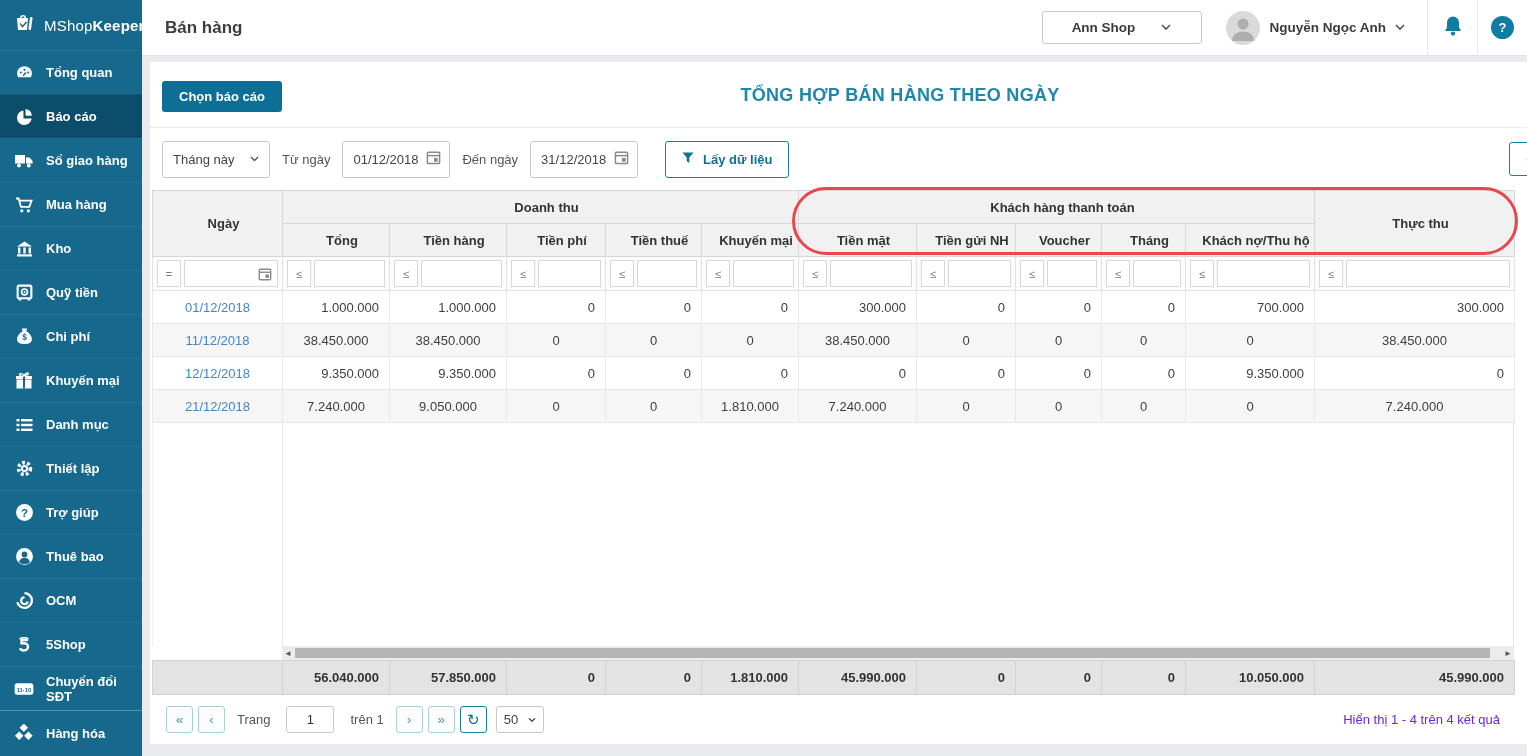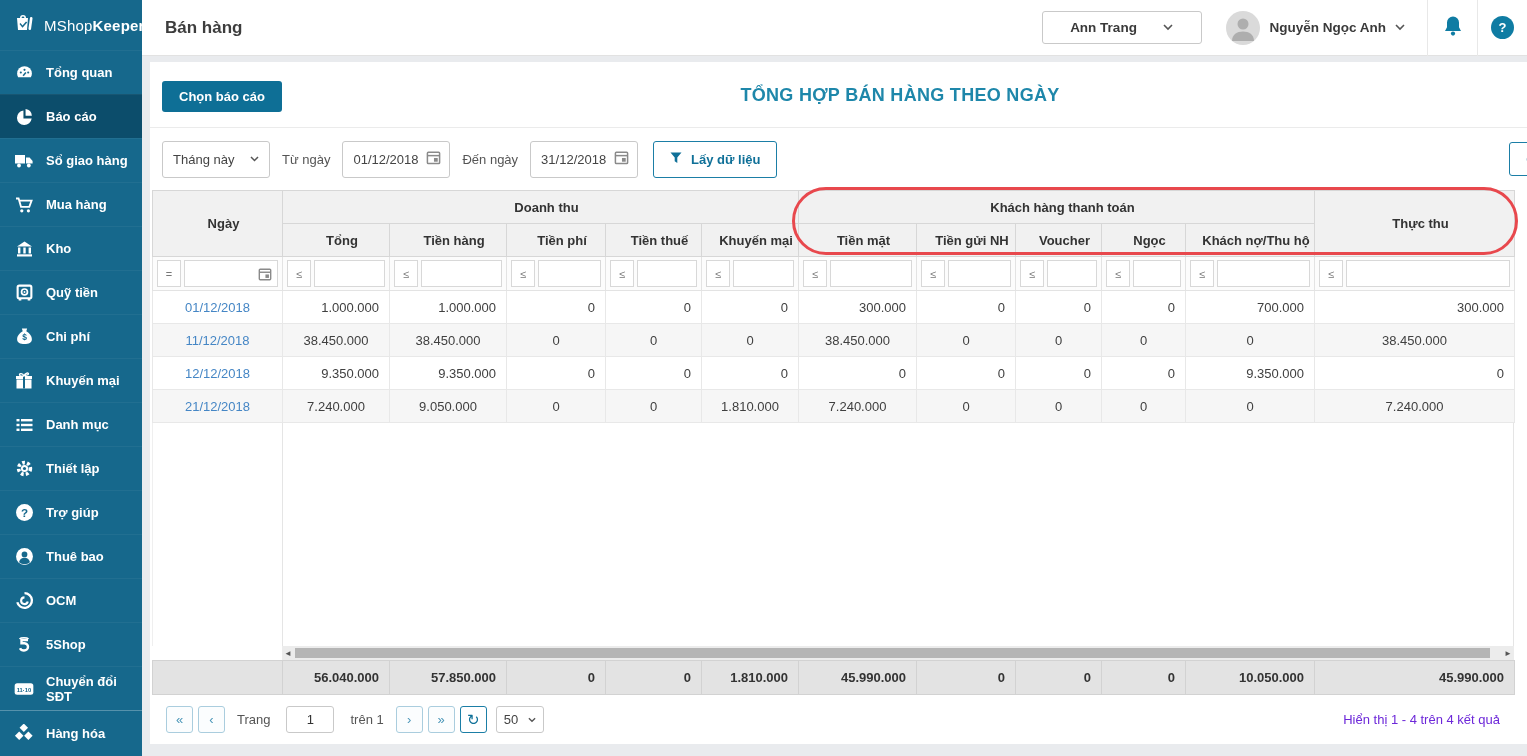--- a/index.html
+++ b/index.html
@@ -269,21 +269,21 @@
           </span>
           <span>Hàng hóa</span>
         </div>
       </div>
   </div>
 
   <div class="topbar">
     <div class="page-title">Bán hàng</div>
     <div class="top-right">
       <div class="shop-select">
-        <span>Ann Trang</span>
+        <span>Ann Shop</span>
         <span class="chev">
             <svg width="10" height="7" viewBox="0 0 10 7">
               <path d="M1 1l4 4 4-4" fill="none" stroke="#555" stroke-width="1.6"></path>
             </svg>
           </span>
       </div>
       <div class="name-wrap">
         <div class="avatar">
           <svg width="34" height="34" viewBox="0 0 34 34">
               <circle cx="17" cy="13" r="5.5" fill="#aeaeae"></circle>
@@ -338,21 +338,21 @@
       </div>
       <span class="flabel">Đến ngày</span>
       <div class="date-input">
         <span>31/12/2018</span>
         <span><svg width="15" height="15" viewBox="0 0 16 16">
               <rect x="1.5" y="2.5" width="13" height="12" rx="1" fill="none" stroke="#8a8a8a" stroke-width="1.6"></rect>
               <line x1="1.5" y1="6" x2="14.5" y2="6" stroke="#8a8a8a" stroke-width="1.6"></line>
               <rect x="8.5" y="8.5" width="4" height="4" fill="#8a8a8a"></rect>
             </svg></span>
       </div>
-      <button class="btn-outline" style="margin-left:6px;">
+      <button class="btn-outline" style="margin-left:18px;">
         <span><svg width="12" height="12" viewBox="0 0 12 12">
               <path d="M0.5 0.5h11L7.3 5.5v5.4L4.7 9.2V5.5z" fill="#0f7098"></path>
             </svg></span>
         <span>Lấy dữ liệu</span>
       </button>
       <button class="btn-outline btn-export">
         <span><svg width="18" height="13" viewBox="0 0 18 13">
               <path fill="#0f7098" d="M4.5 12.5a4 4 0 0 1-.6-7.9A5 5 0 0 1 13.6 5 3.8 3.8 0 0 1 13.8 12.5z"></path>
               <path fill="#fff" d="M8.2 4.5h1.6v3h1.7L9 10.3 6.5 7.5h1.7z"></path>
             </svg></span>
@@ -385,21 +385,21 @@
 </tr>
             <tr>
               <th>Tổng</th>
               <th>Tiền hàng</th>
               <th>Tiền phí</th>
               <th>Tiền thuế</th>
               <th>Khuyến mại</th>
               <th>Tiền mặt</th>
               <th>Tiền gửi NH</th>
               <th>Voucher</th>
-              <th>Ngọc</th>
+              <th>Tháng</th>
               <th>Khách nợ/Thu hộ</th>
             </tr>
           </thead>
         <tbody id="grid-body">
             <tr>
   <td class="fcell">
                 <div class="fwrap">
      <span class="fop">=</span>
      <span class="finput">
                     <svg width="14" height="14" viewBox="0 0 16 16">

